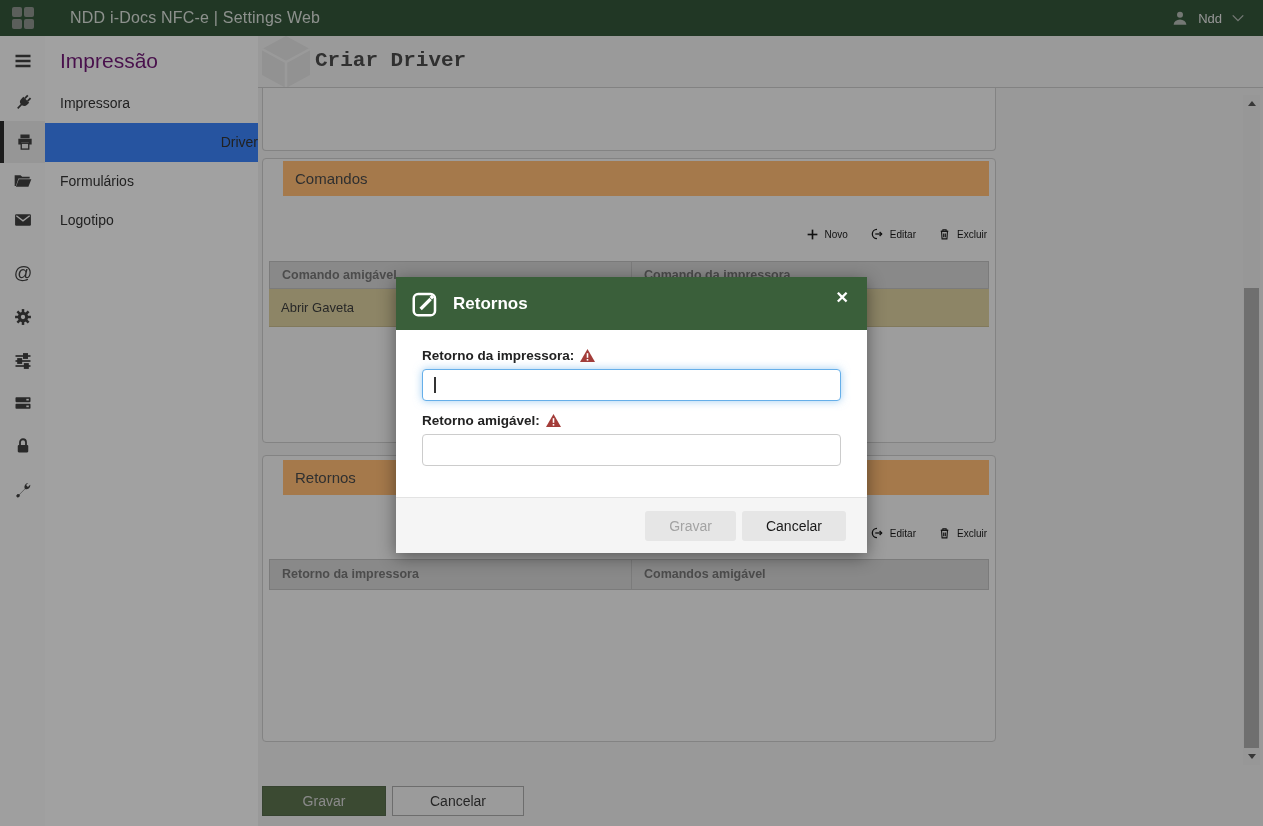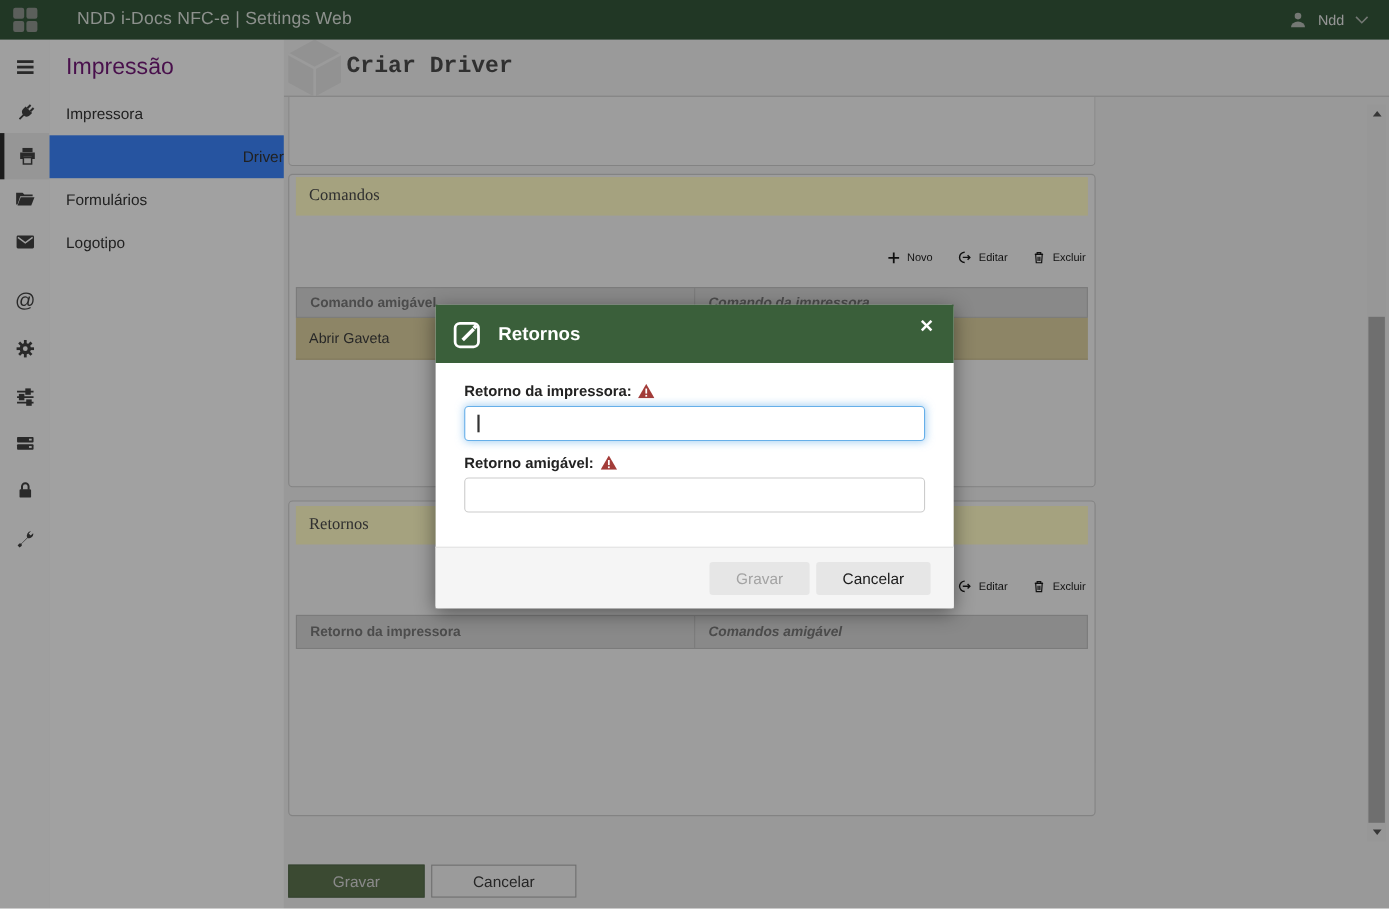--- a/index.html
+++ b/index.html
@@ -30,29 +30,29 @@
   
   .page-header { position:absolute; left:258px; top:36px; width:1005px; height:52px;
     background:#ededed; border-bottom:1px solid #c8c8c8; overflow:hidden; z-index:4; }
   .cube-wrap { position:absolute; left:-4px; top:-6px; opacity:.75; }
   .page-title { position:absolute; left:57px; top:13px; font-size:21px; font-weight:bold; color:#4a4a4a;font-family:Liberation Mono, monospace; }
 
   
   .content { position:absolute; left:258px; top:88px; width:1005px; height:738px; background:#ebebeb; z-index:3; }
   .card { position:absolute; left:4px; width:734px; background:#f1f1f1; border:1px solid #c9c9c9; border-radius:4px; }
   .card.partial { top:0; height:63px; border-top:none; border-radius:0 0 4px 4px; }
-  .section-titlebar { position:absolute; left:6px; right:6px; top:2px; height:35px; background:#fef9c3;
-    line-height:35px; padding-left:12px; font-size:15px; color:#4a4a4a;font-family:Liberation Serif, serif; }
+  .section-titlebar { position:absolute; left:20px; right:6px; top:2px; height:35px; background:#fdba74;
+    line-height:35px; padding-left:12px; font-size:15px; color:#4a4a4a; }
   .grid-toolbar { position:absolute; right:8px; height:22px; display:flex; gap:22px; align-items:center; }
   .tb-btn { display:flex; align-items:center; gap:6px; font-size:10px; color:#1a1a1a; cursor:pointer; white-space:nowrap; }
   .grid-table { position:absolute; left:6px; right:6px; }
   .grid-head { display:flex; background:#d3d3d3; border:1px solid #bdbdbd; height:28px; }
   .grid-head .col { font-size:12.5px; font-weight:bold; color:#757575; line-height:26px; padding-left:12px; }
   .grid-head .col:first-child { width:362px; border-right:1px solid #bdbdbd; }
-  .grid-head .col:last-child { flex:1;font-style:italic; }
+  .grid-head .col:last-child { flex:1; }
   .grid-row.selected { display:flex; height:38px; background:var(--c-row_selected,#d9cd9d); border-bottom:1px solid #c6ba8e; }
   .grid-row.selected .cell { font-size:13px; color:#3c3c3c; line-height:38px; padding-left:12px; width:362px; }
 
   
   .form-actions { position:absolute; left:4px; top:698px; display:flex; gap:6px; }
   .btn-green { width:124px; height:30px; background:var(--c-btn_green,#5b724e); border:1px solid #53684a;
     color:#d4d4d4; font-size:14px; cursor:pointer; }
   .btn-light { width:132px; height:30px; background:#efefef; border:1px solid #a8a8a8; color:#3a3a3a; font-size:14px; cursor:pointer; }
 
   

